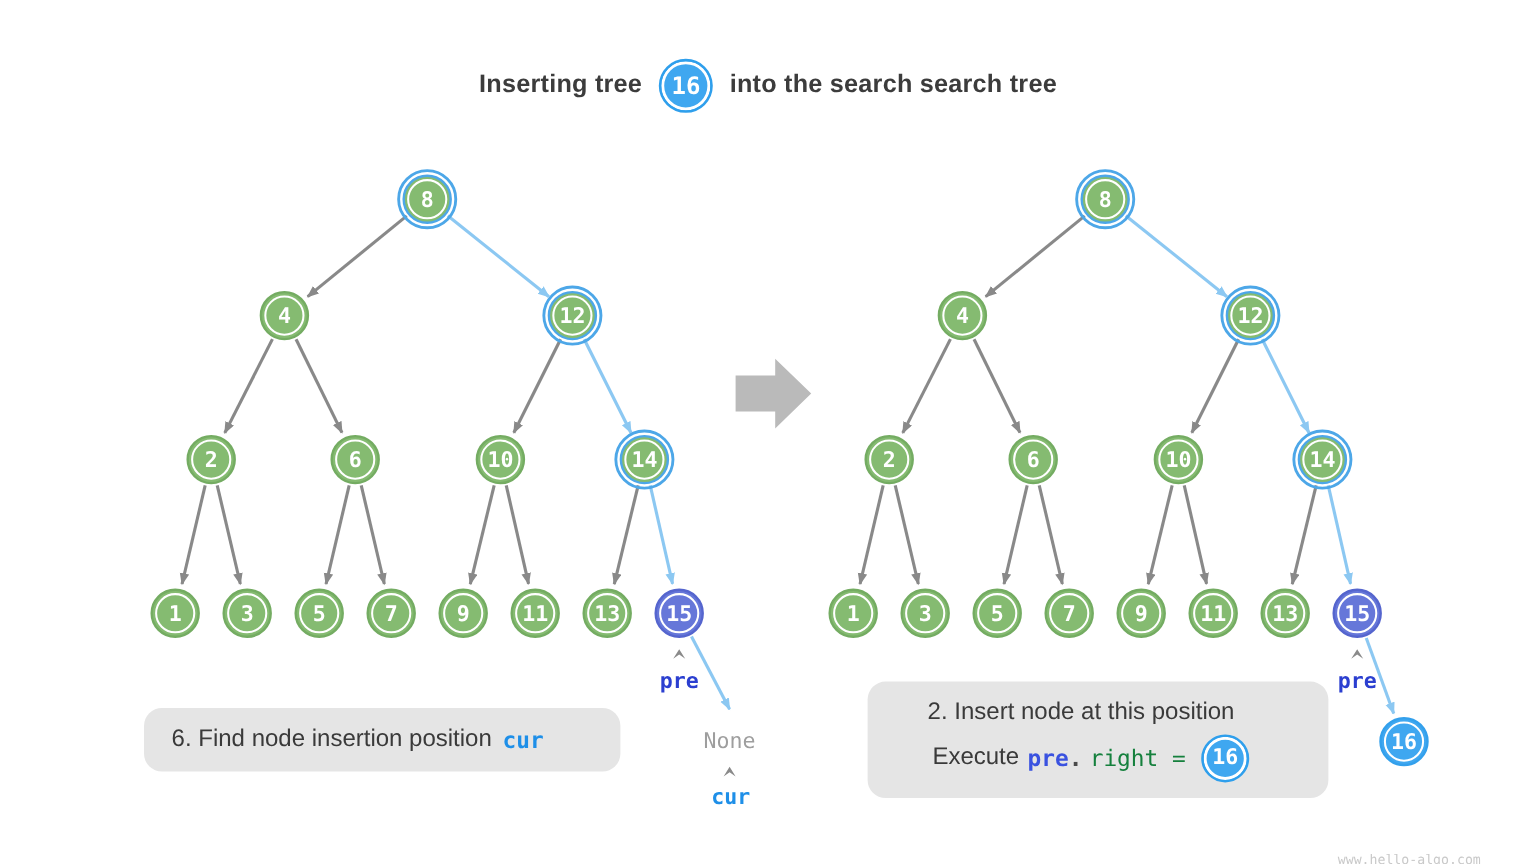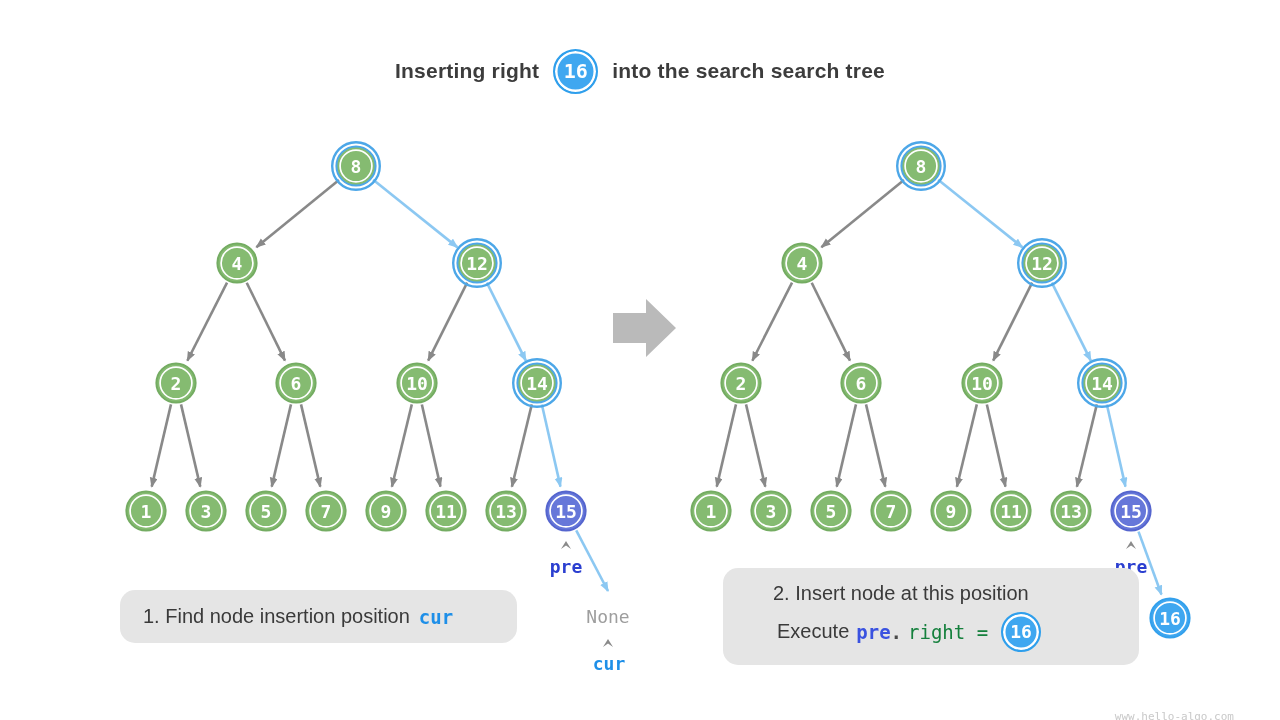--- a/index.html
+++ b/index.html
@@ -16,40 +16,40 @@
   .badge-lg{width:41px;height:41px;font-size:20px;}
   .badge-sm{width:36px;height:36px;font-size:18px;}
   
   #tree-canvas{position:absolute;left:0;top:0;}
   .svg-node-label{font-family:"DejaVu Sans Mono", monospace;font-weight:bold;font-size:18px;fill:#ffffff;}
   .svg-anno{font-family:"DejaVu Sans Mono", monospace;font-size:18px;text-anchor:middle;}
   
   .caption-box{position:absolute;background:#E5E5E5;border-radius:15px;color:#3A3A3A;}
   #caption-1{left:120px;top:590px;width:397px;height:53px;
              display:flex;align-items:center;padding-left:23px;box-sizing:border-box;font-size:20px;}
-  #caption-2{left:723px;top:568px;width:416px;height:97px;box-sizing:border-box;
+  #caption-2{left:723px;top:568px;width:384px;height:97px;box-sizing:border-box;
              display:flex;flex-direction:column;justify-content:center;gap:7px;padding-left:50px;font-size:20px;}
   .code{font-family:"DejaVu Sans Mono", monospace;font-weight:bold;font-size:19px;}
   .code-cur{color:#1E8FE8;margin-left:9px;}
   .code-pre{color:#3A52E0;margin-left:7px;}
   .code-dot{color:#4A4A4A;font-weight:bold;}
   .code-gray{color:#15803d;font-weight:normal;margin-left:6px;}
   #caption-2-line2{display:flex;align-items:center;margin-left:4px;text-align:center;}
   #caption-2-line2 .badge-sm{margin-left:13px;}
   
   #watermark{position:absolute;right:46px;top:710px;font-family:"DejaVu Sans Mono", monospace;
              font-size:11px;color:#C9C9C9;}
 </style>
 </head>
 <body>
 
 <div id="page">
 
   <div id="title-bar">
-    <span class="title-text">Inserting right</span>
+    <span class="title-text">Inserting tree</span>
     <span class="badge badge-lg">16</span>
     <span class="title-text">into the search search tree</span>
   </div>
 
   <svg id="tree-canvas" width="1280" height="720" viewBox="0 0 1280 720">
     <defs>
       <marker id="arrow-gray" markerUnits="userSpaceOnUse" markerWidth="12" markerHeight="10" refX="9" refY="4" orient="auto">
         <path d="M0,0 L10,4 L0,8 Z" fill="#898989"></path>
       </marker>
       <marker id="arrow-blue" markerUnits="userSpaceOnUse" markerWidth="12" markerHeight="10" refX="9" refY="4" orient="auto">
@@ -257,21 +257,21 @@
             <text x="1170" y="624.5" text-anchor="middle" class="svg-node-label">16</text>
           </g>
           <polygon points="1126,549 1131,541 1136,549 1131,545.5" fill="#8A8A8A"></polygon>
           <text x="1131" y="573" class="svg-anno" fill="#2B3FD0" font-weight="bold">pre</text>
         </g>
       </g>
     <polygon id="transition-arrow" points="613,313 646,313 646,299 676,328 646,357 646,343 613,343" fill="#BABABA"></polygon>
   </svg>
 
   <div id="caption-1" class="caption-box">
-    <span>1. Find node insertion position</span>
+    <span>6. Find node insertion position</span>
     <span class="code code-cur">cur</span>
   </div>
 
   <div id="caption-2" class="caption-box">
     <div>2. Insert node at this position</div>
     <div id="caption-2-line2">
       <span>Execute</span>
       <span class="code code-pre">pre</span>
       <span class="code code-dot">.</span>
       <span class="code code-gray">right =</span>

